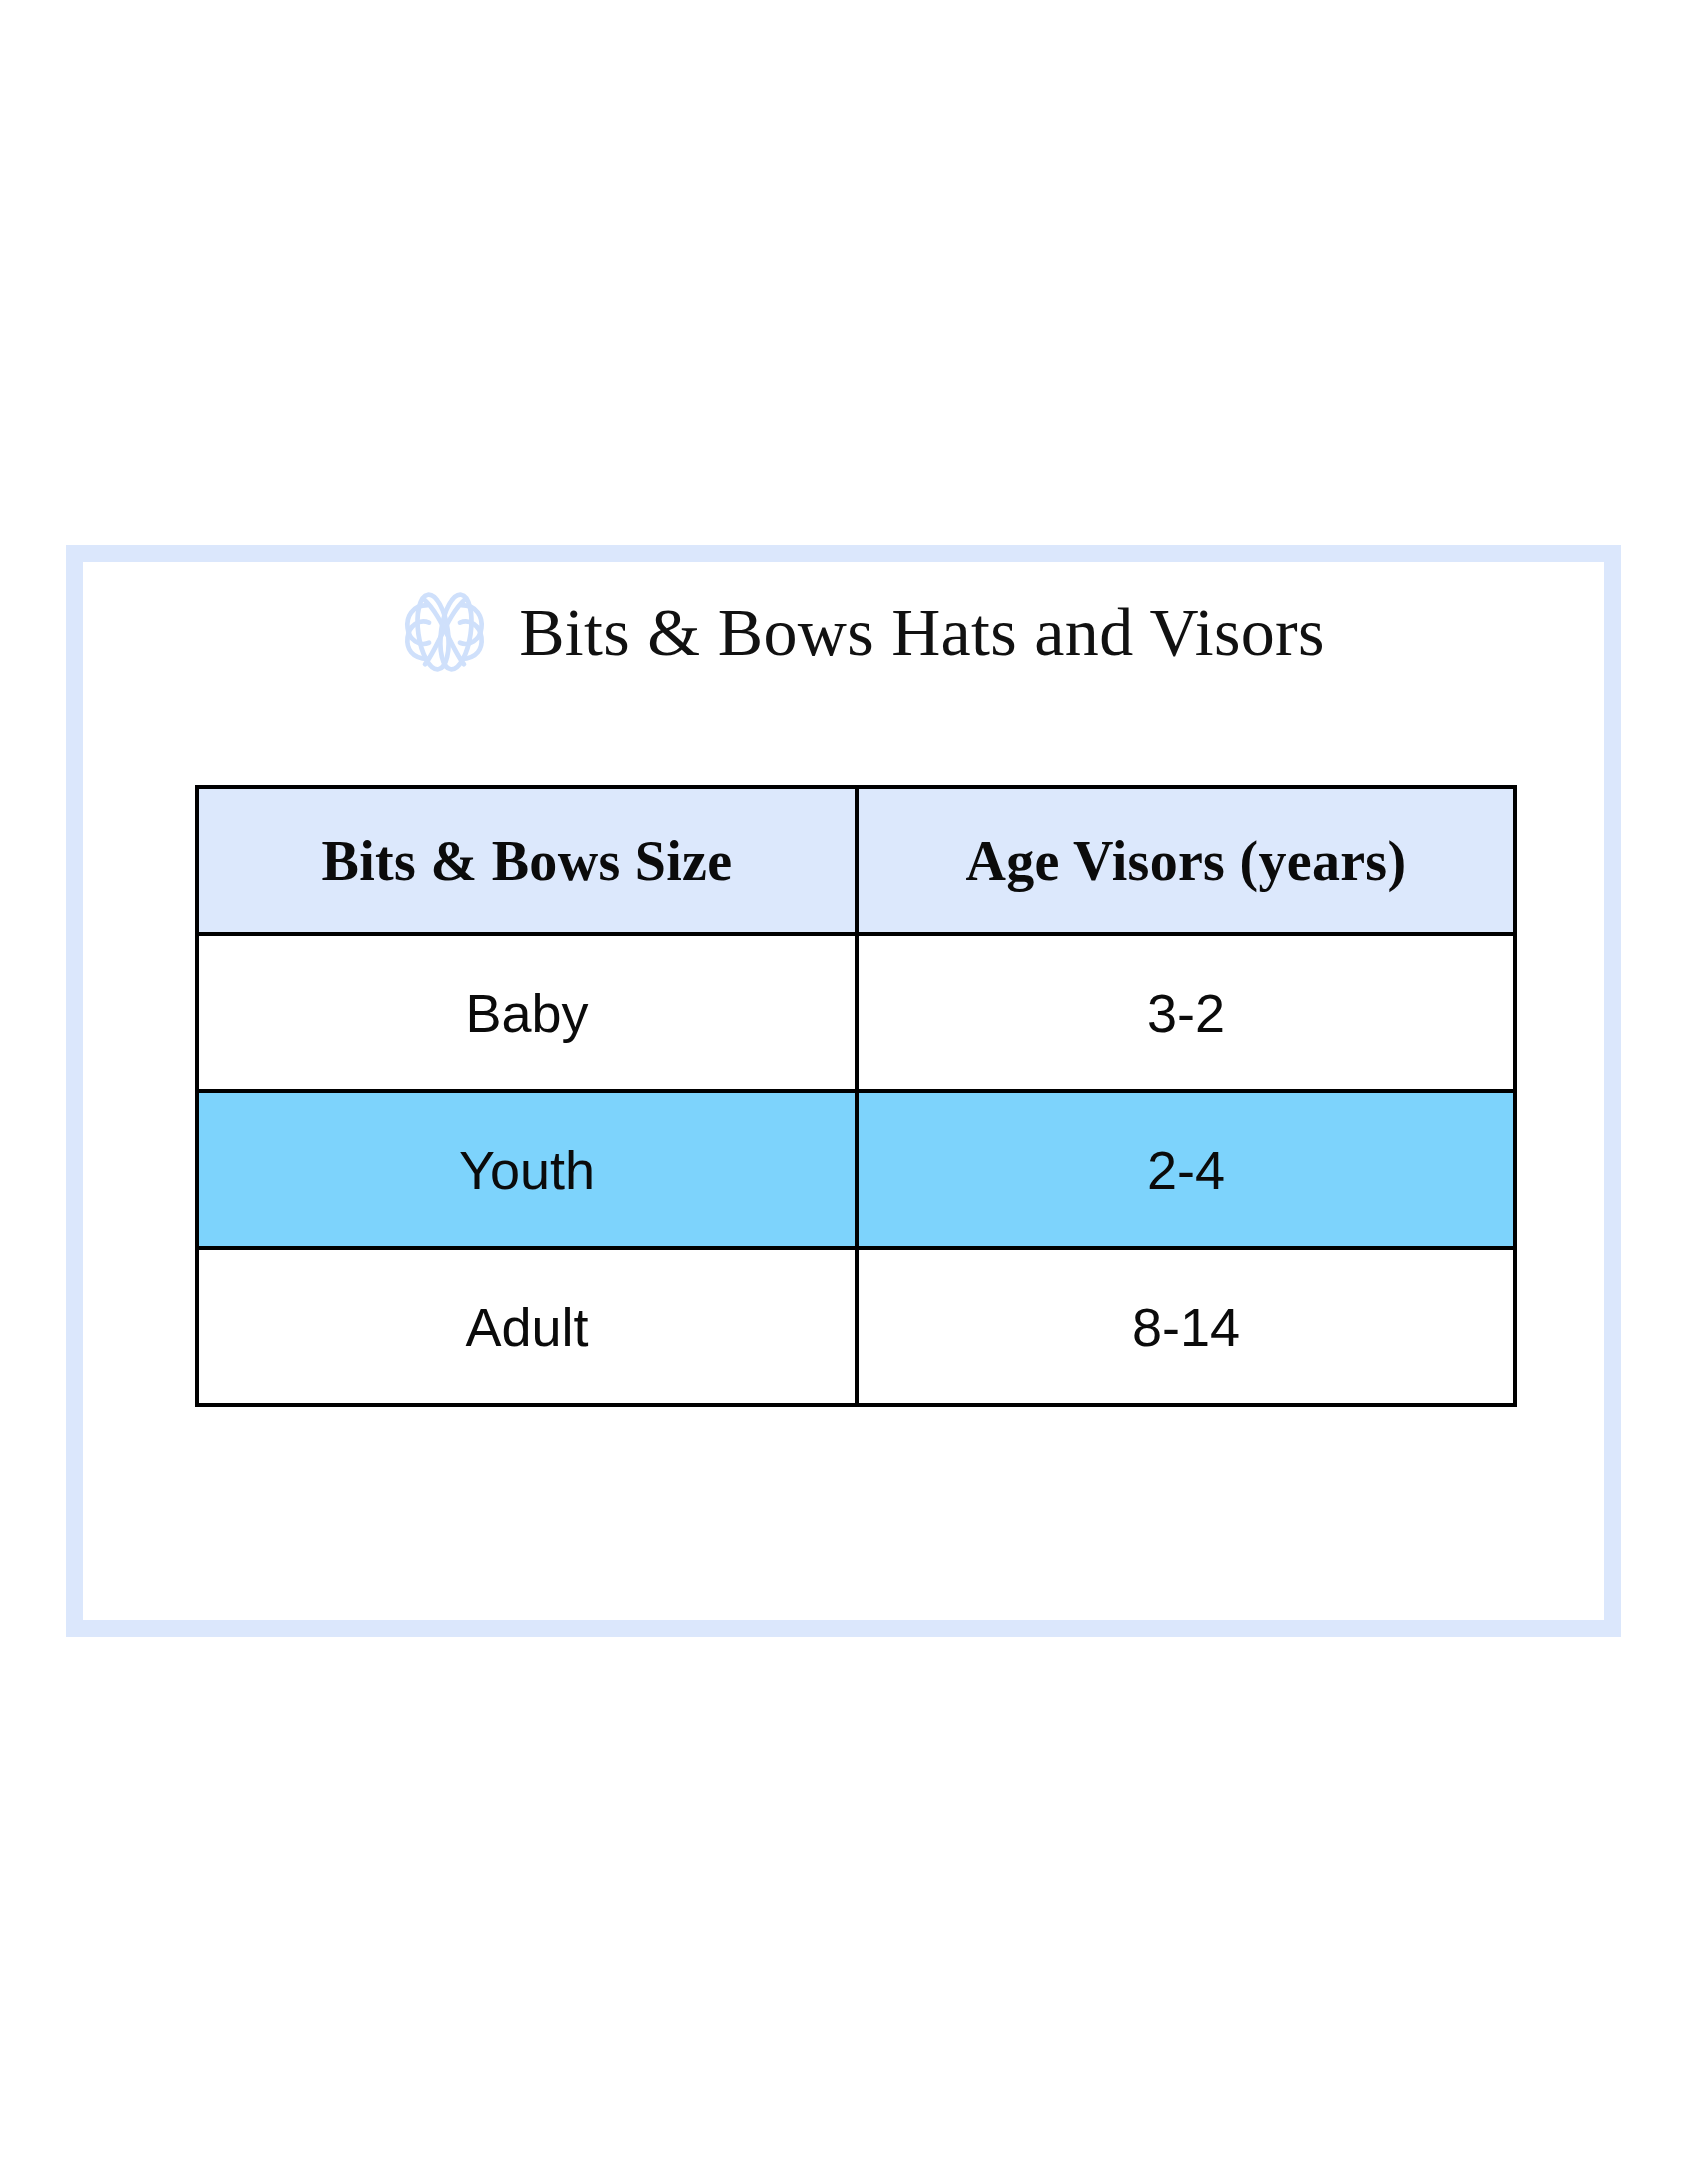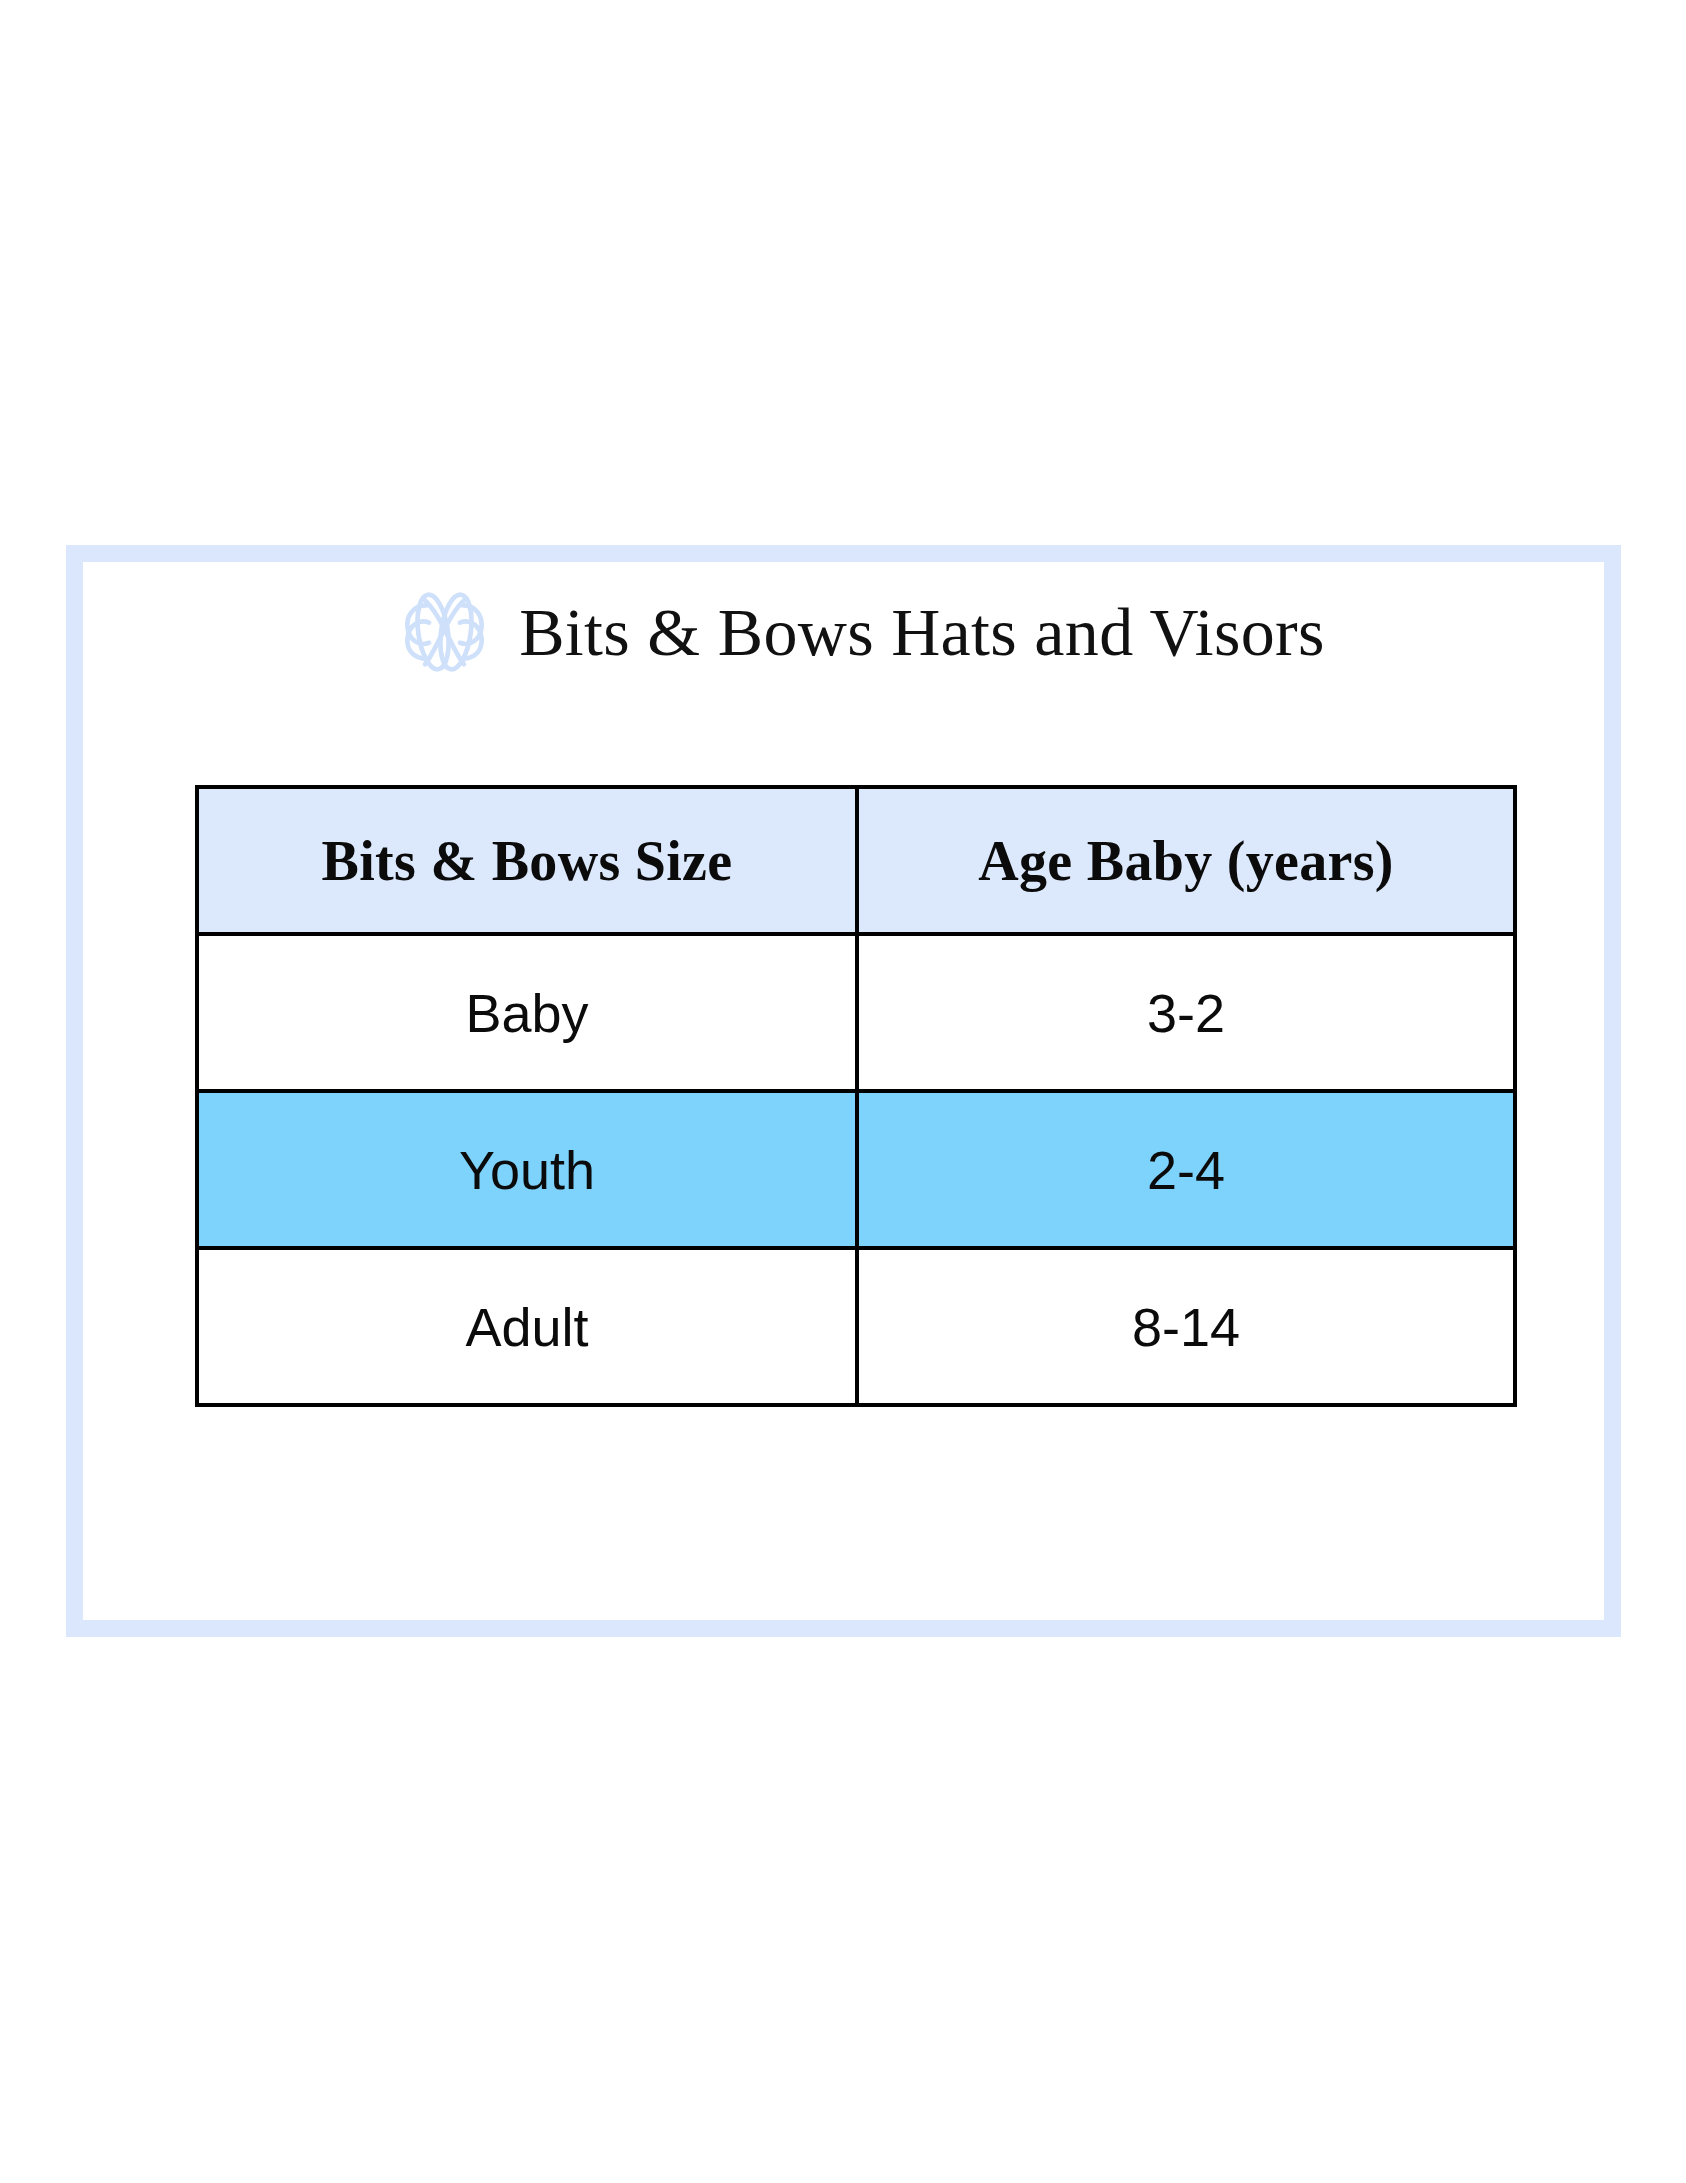--- a/index.html
+++ b/index.html
@@ -134,21 +134,21 @@
     </div>
 
     <table class="size-table">
       <colgroup>
         <col class="c1">
         <col class="c2">
       </colgroup>
       <thead>
         <tr>
           <th>Bits &amp; Bows Size</th>
-          <th>Age Baby (years)</th>
+          <th>Age Visors (years)</th>
         </tr>
       </thead>
       <tbody>
         <tr class="row-white">
           <td>Baby</td>
           <td>3-2</td>
         </tr>
         <tr class="row-pink">
           <td>Youth</td>
           <td>2-4</td>

